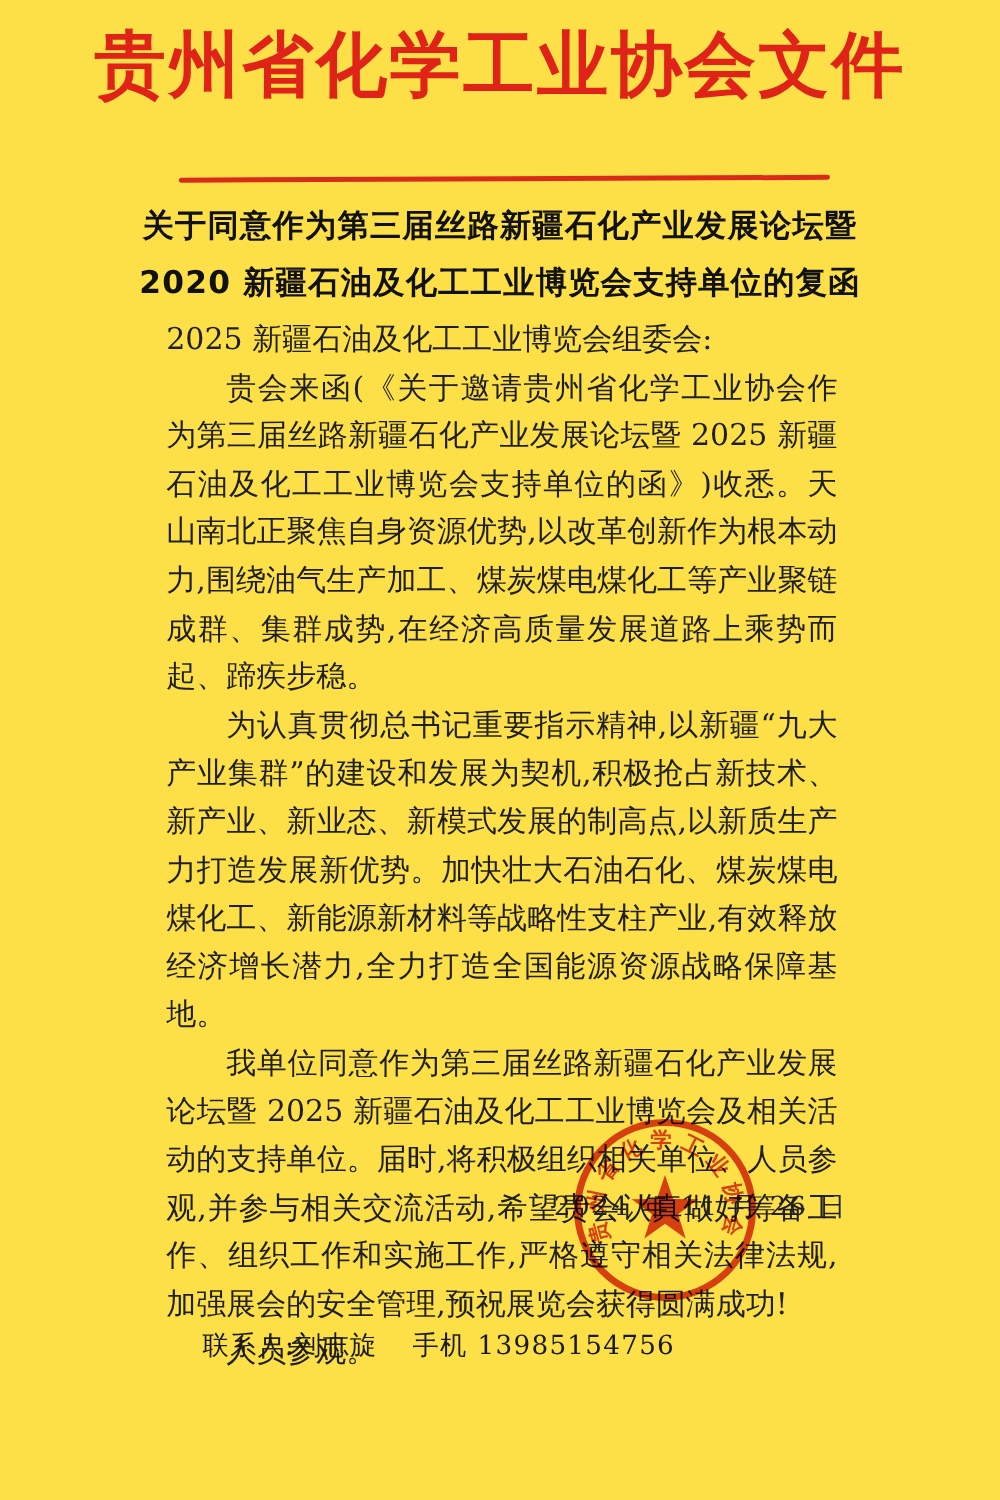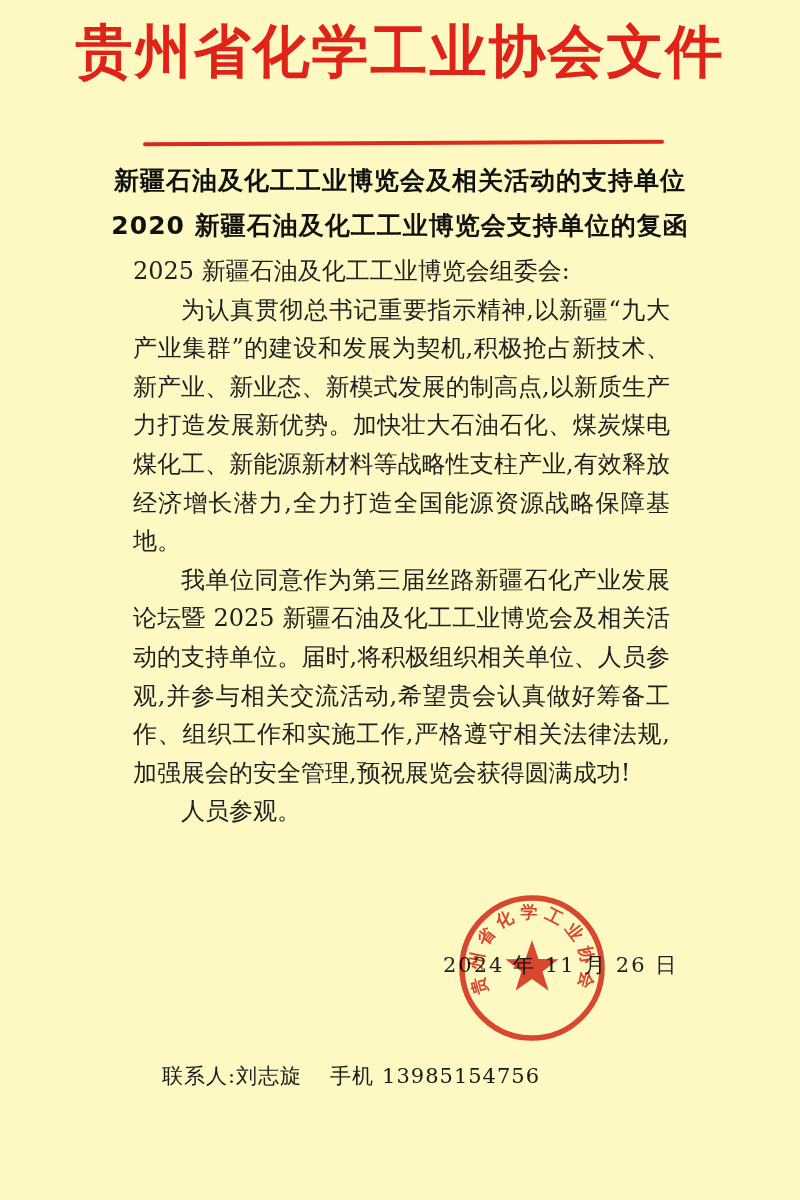--- a/index.html
+++ b/index.html
@@ -7,21 +7,21 @@
     --divider-red: #d92b1c;
     --seal-red: #d5392b;
     --text-color: #1f1f1f;
   }
   html, body { margin: 0; padding: 0; background: #ffffff; }
   .page {
     position: relative;
     width: 800px;
     height: 1200px;
     margin: 0 auto;
-    background: #fef9c3;
+    background: #fde047;
     overflow: hidden;
     font-family: "DejaVu Serif", serif;
     color: var(--text-color);
   }
   .letterhead {
     position: absolute;
     top: 14px;
     left: 0;
     width: 100%;
     text-align: center;
@@ -101,26 +101,27 @@
 </head>
 <body>
 
 <div class="page">
 
   <div class="letterhead">贵州省化学工业协会文件</div>
 
   <div class="divider"></div>
 
   <div class="doc-title">
-    <div>新疆石油及化工工业博览会及相关活动的支持单位</div>
+    <div>关于同意作为第三届丝路新疆石化产业发展论坛暨</div>
     <div>2020 新疆石油及化工工业博览会支持单位的复函</div>
   </div>
 
   <div class="body-text">
     <p class="no-indent">2025 新疆石油及化工工业博览会组委会:</p>
+    <p>贵会来函(《关于邀请贵州省化学工业协会作为第三届丝路新疆石化产业发展论坛暨 2025 新疆石油及化工工业博览会支持单位的函》)收悉。天山南北正聚焦自身资源优势,以改革创新作为根本动力,围绕油气生产加工、煤炭煤电煤化工等产业聚链成群、集群成势,在经济高质量发展道路上乘势而起、蹄疾步稳。</p>
     <p>为认真贯彻总书记重要指示精神,以新疆“九大产业集群”的建设和发展为契机,积极抢占新技术、新产业、新业态、新模式发展的制高点,以新质生产力打造发展新优势。加快壮大石油石化、煤炭煤电煤化工、新能源新材料等战略性支柱产业,有效释放经济增长潜力,全力打造全国能源资源战略保障基地。</p>
     <p>我单位同意作为第三届丝路新疆石化产业发展论坛暨 2025 新疆石油及化工工业博览会及相关活动的支持单位。届时,将积极组织相关单位、人员参观,并参与相关交流活动,希望贵会认真做好筹备工作、组织工作和实施工作,严格遵守相关法律法规,加强展会的安全管理,预祝展览会获得圆满成功!</p>
     <p>人员参观。</p>
   </div>
 
   <div class="issue-date">2024 年 11 月 26 日</div>
 
   <svg class="seal" viewBox="0 0 160 160" aria-hidden="true">
     <circle cx="80" cy="80" r="70" fill="none" stroke="var(--seal-red)" stroke-width="5.5"></circle>
     <path id="sealArc" d="M 36.7 105 A 50 50 0 1 1 123.3 105" fill="none"></path>

